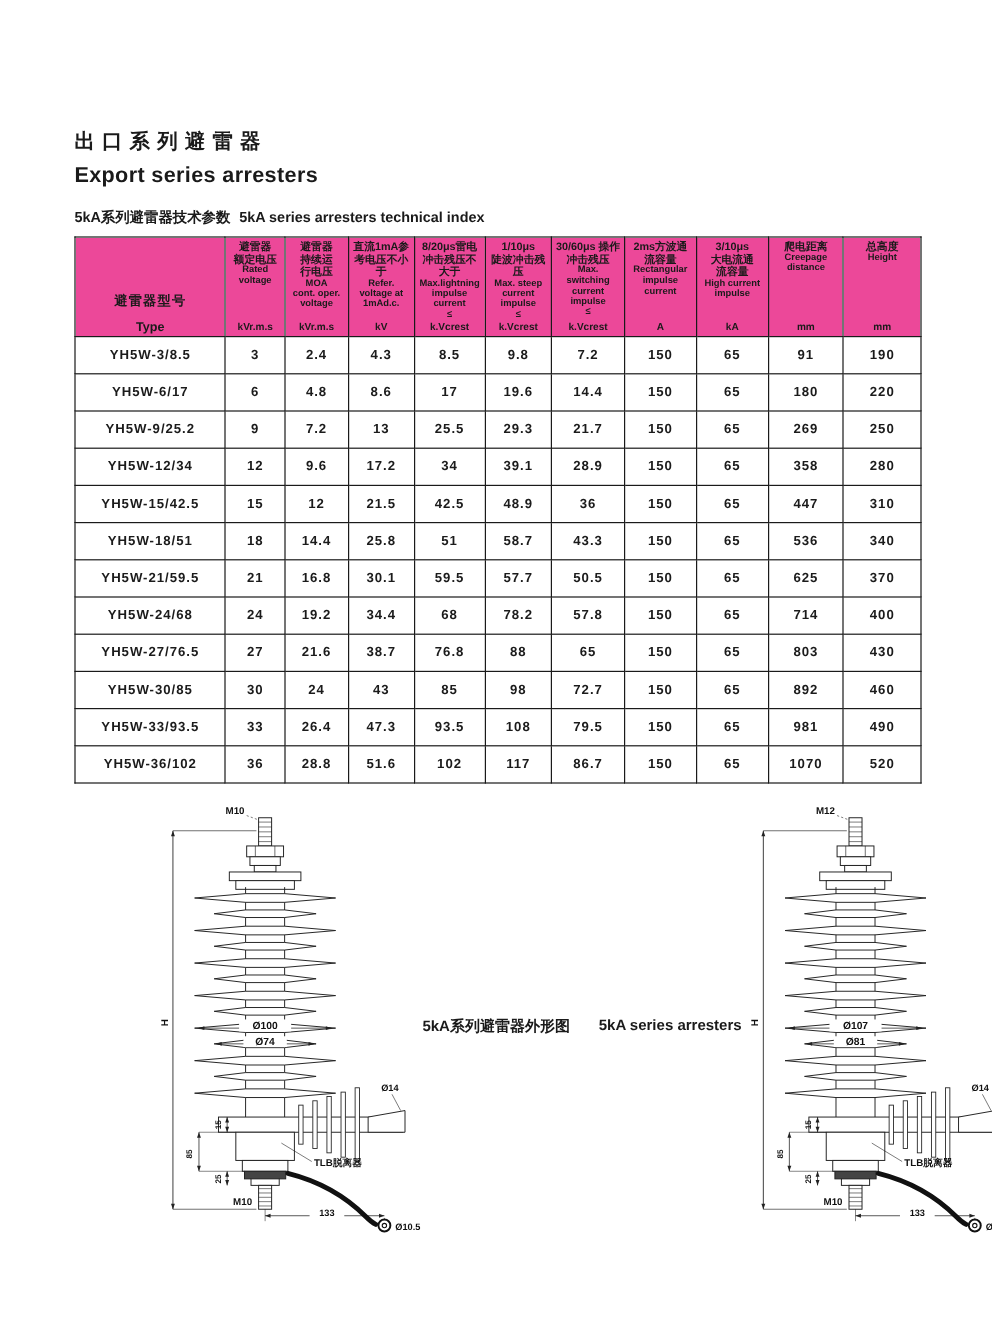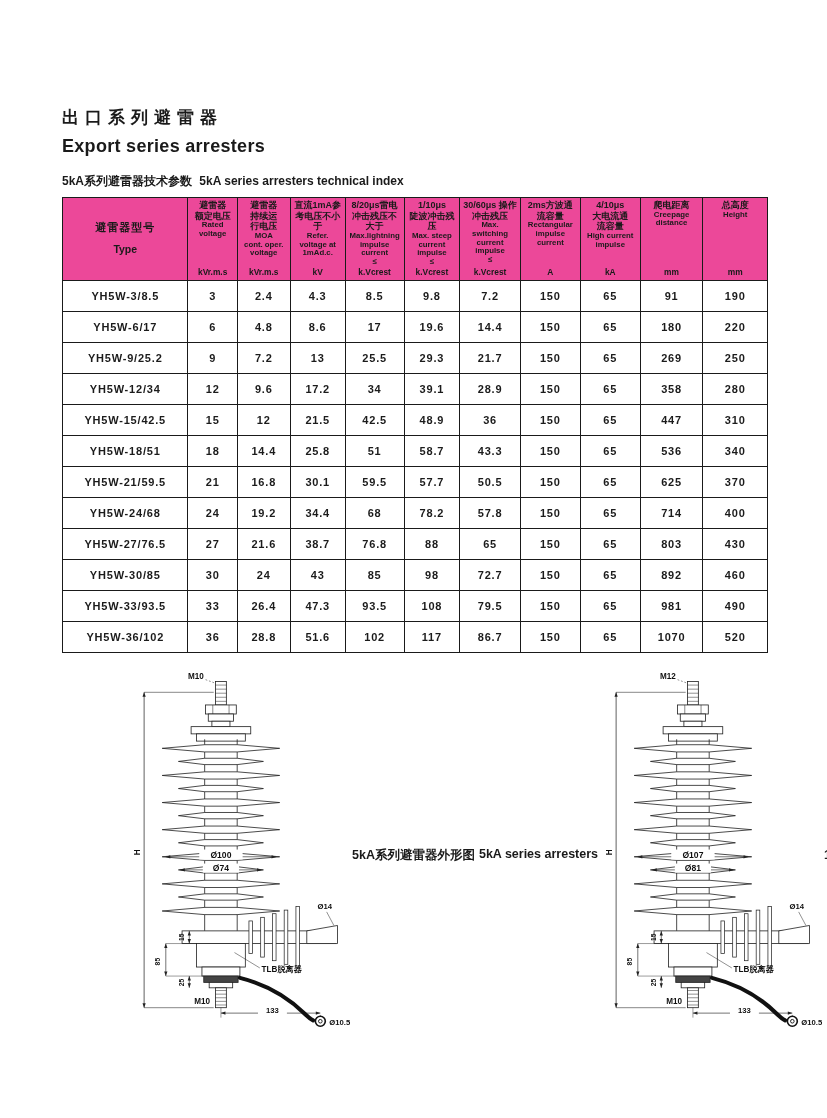--- a/index.html
+++ b/index.html
@@ -12,31 +12,31 @@
   .title-zh{font-size:17px;font-weight:700;letter-spacing:6px;margin:0 0 7px 0;}
   .title-en{font-size:18px;font-weight:700;letter-spacing:0.3px;margin:0;}
   .tbl-cap{margin:16px 0 7px 0;font-size:12px;font-weight:700;}
   .tbl-cap .cap-en{margin-left:4px;}
 
   table.spec{width:100%;border-collapse:collapse;table-layout:fixed;border:1.5px solid #1a1a1a;}
   .spec th,.spec td{border:1px solid #1a1a1a;padding:0;overflow:hidden;}
   .spec th{background:#ec4899;height:80px;vertical-align:top;font-weight:700;}
   .spec td{height:30px;text-align:center;font-size:11px;font-weight:700;letter-spacing:0.8px;color:#1b1b1b;background:#fff;}
   .hwrap{display:flex;flex-direction:column;align-items:center;height:100%;box-sizing:border-box;padding:2px 0 2px 0;}
-  .hwrap.center{justify-content:center;}
+  .hwrap.center{justify-content:center;margin-top:24px;}
   .zh{font-size:9px;font-weight:700;line-height:1.18;white-space:nowrap;}
   .en{font-size:7.8px;font-weight:700;line-height:1.12;white-space:nowrap;}
   .unit{font-size:8.4px;font-weight:700;margin-top:auto;padding-bottom:1px;white-space:nowrap;}
   .spec th:first-child .zh{font-size:11px;letter-spacing:1px;margin-bottom:10px;}
   .spec th:first-child .en{font-size:10.5px;}
 
   .figs{display:flex;justify-content:space-between;padding:14px 34px 0 64px;}
   .fig{margin:0;display:flex;flex-direction:row;align-items:center;}
   .fig svg{display:block;}
-  .figcap{display:flex;gap:4px;justify-content:center;font-size:12.5px;font-weight:700;margin-top:12px;white-space:nowrap;}
+  .figcap{display:flex;gap:24px;justify-content:center;font-size:12.5px;font-weight:700;margin-top:12px;white-space:nowrap;}
   svg text{font-family:"Liberation Sans", sans-serif;}
 </style>
 </head>
 <body>
 
 <div class="page">
   <h1 class="title-zh">出口系列避雷器</h1>
   <h2 class="title-en">Export series arresters</h2>
 
   <div class="tbl-cap">
@@ -139,21 +139,21 @@
                 <div class="zh">2ms方波通</div>
                 <div class="zh">流容量</div>
                 <div class="en">Rectangular</div>
                 <div class="en">impulse</div>
                 <div class="en">current</div>
                 <div class="unit">A</div>
               </div>
             </th>
             <th>
               <div class="hwrap">
-                <div class="zh">4/10μs</div>
+                <div class="zh">3/10μs</div>
                 <div class="zh">大电流通</div>
                 <div class="zh">流容量</div>
                 <div class="en">High current</div>
                 <div class="en">impulse</div>
                 <div class="unit">kA</div>
               </div>
             </th>
             <th>
               <div class="hwrap">
                 <div class="zh">爬电距离</div>

